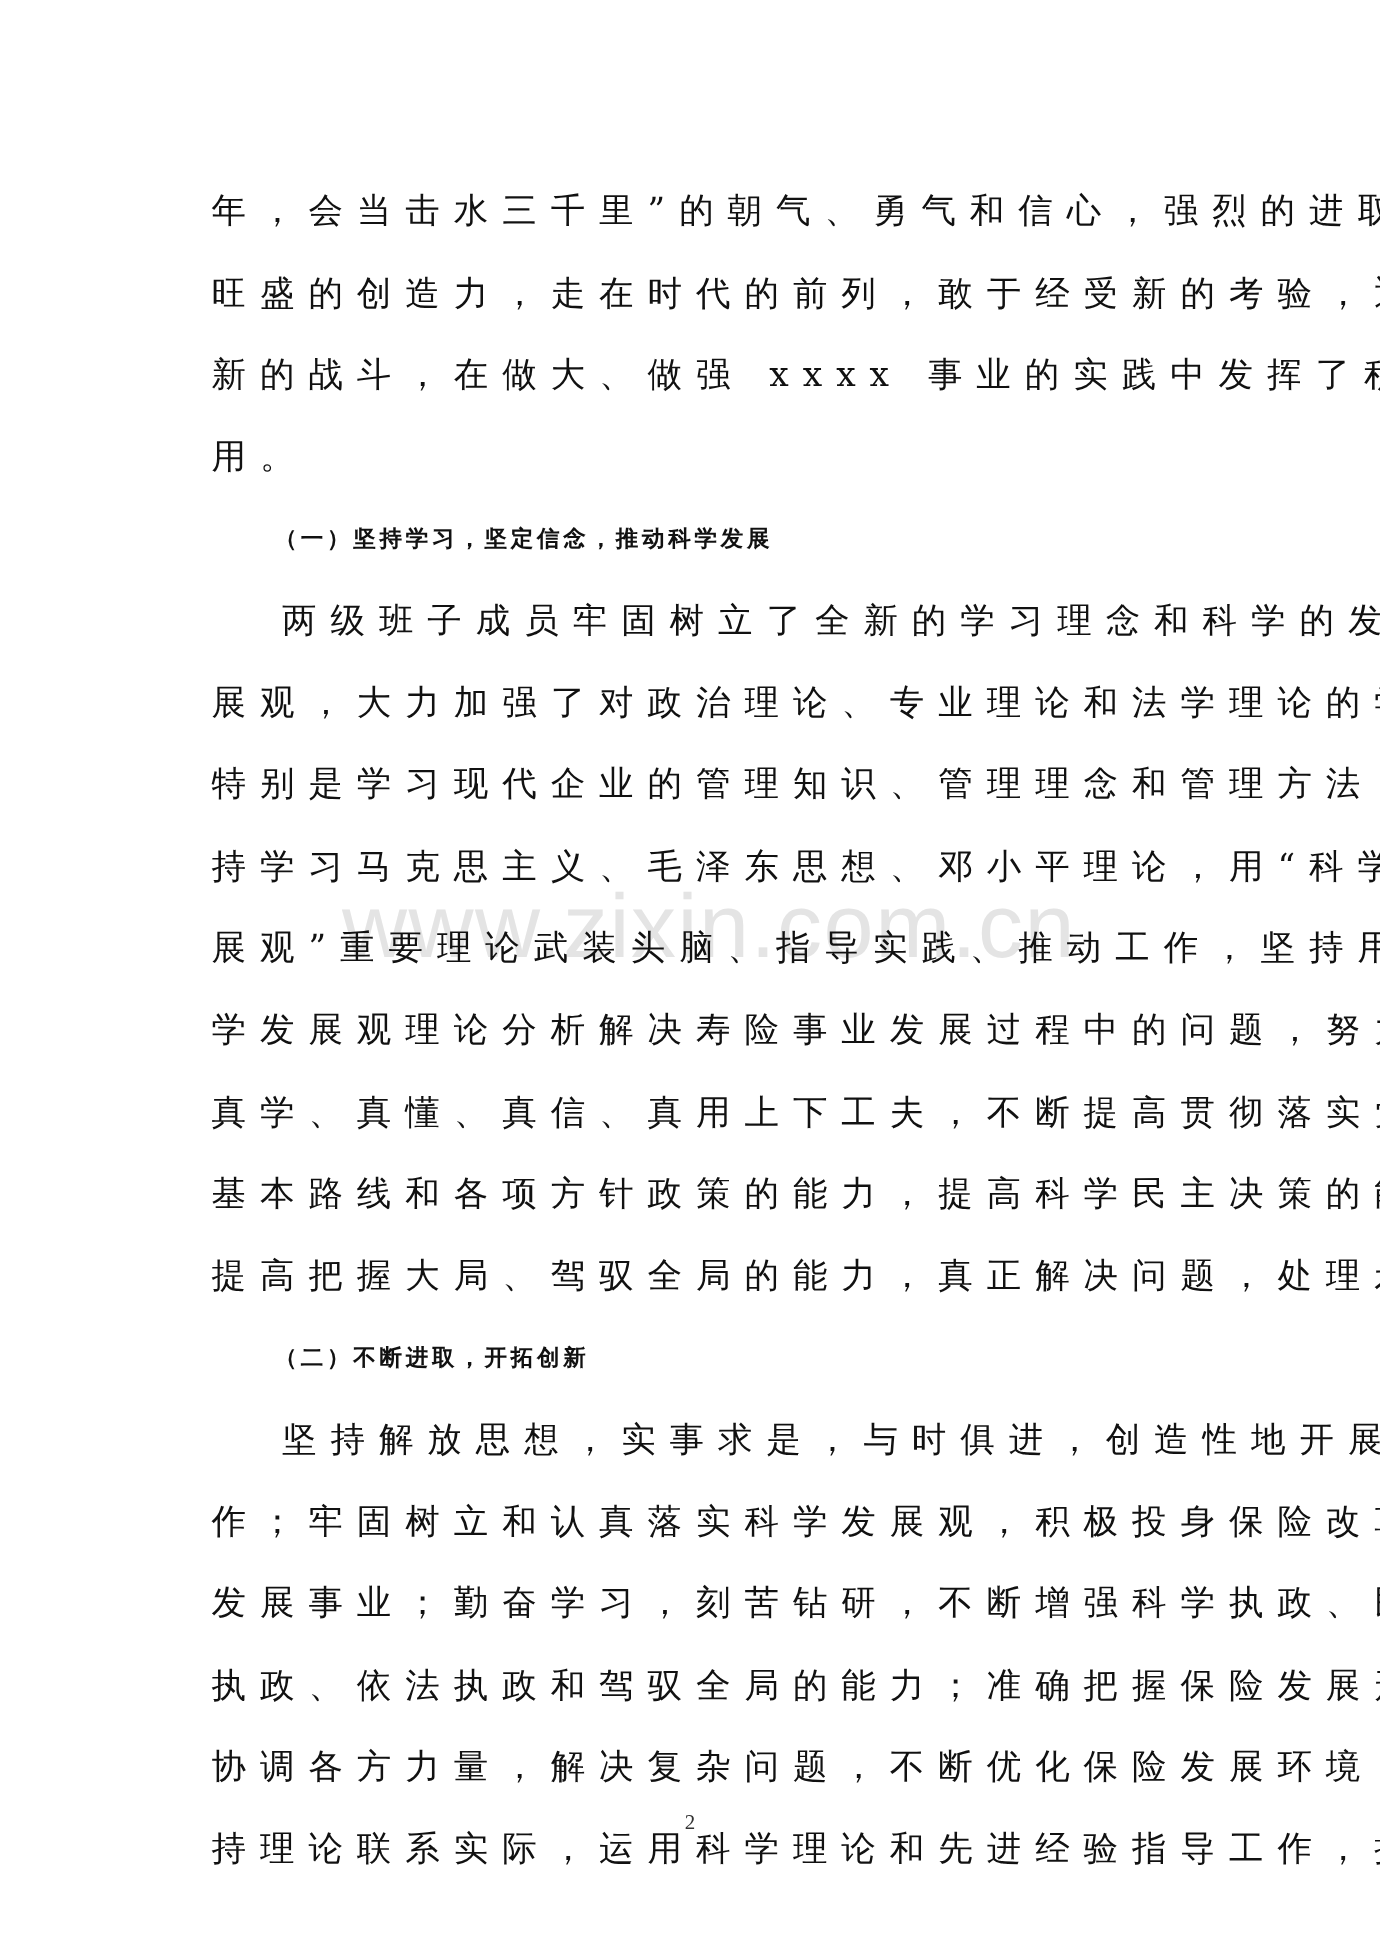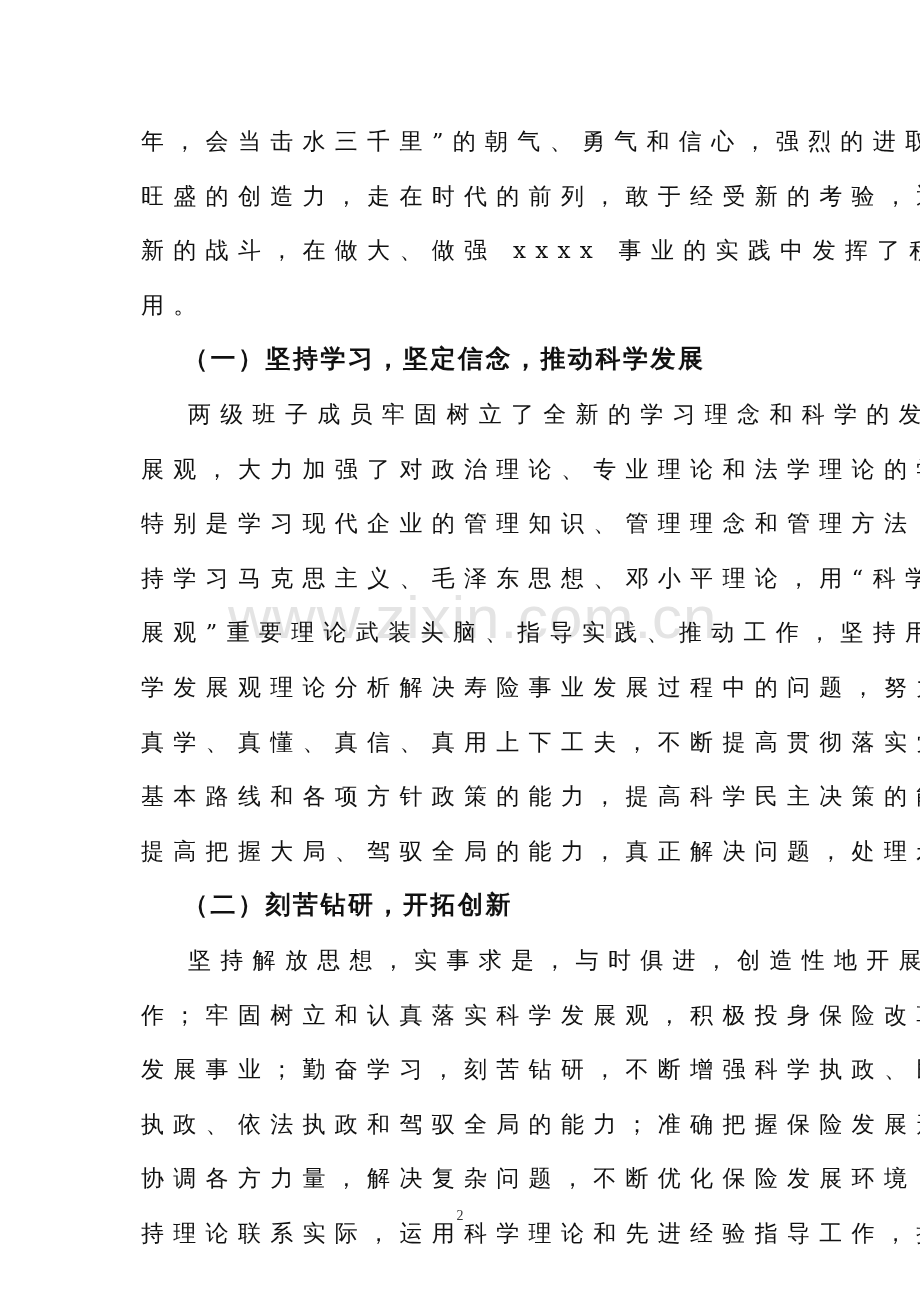--- a/index.html
+++ b/index.html
@@ -33,21 +33,21 @@
       height: 54.6px;
       line-height: 54.6px;
       font-size: 23px;
       letter-spacing: 9.3px;
       white-space: nowrap;
       overflow: visible;
     }
     .heading {
       height: 54.6px;
       line-height: 54.6px;
-      font-size: 25px;
+      font-size: 15px;
       font-weight: bold;
       letter-spacing: 2.5px;
       white-space: nowrap;
       padding-left: 42px;
       font-family: "DejaVu Sans", "Liberation Sans", sans-serif;
     }
     .indent {
       padding-left: 47px;
     }
     .watermark {
@@ -97,21 +97,21 @@
       <div class="line">展观，大力加强了对政治理论、专业理论和法学理论的学习，</div>
       <div class="line">特别是学习现代企业的管理知识、管理理念和管理方法，坚</div>
       <div class="line">持学习马克思主义、毛泽东思想、邓小平理论，用“科学发</div>
       <div class="line">展观”重要理论武装头脑、指导实践、推动工作，坚持用科</div>
       <div class="line">学发展观理论分析解决寿险事业发展过程中的问题，努力在</div>
       <div class="line">真学、真懂、真信、真用上下工夫，不断提高贯彻落实党的</div>
       <div class="line">基本路线和各项方针政策的能力，提高科学民主决策的能力，</div>
       <div class="line">提高把握大局、驾驭全局的能力，真正解决问题，处理矛盾，</div>
     </div>
 
-    <div class="heading">（二）刻苦钻研，开拓创新</div>
+    <div class="heading">（二）不断进取，开拓创新</div>
 
     <div>
       <div class="line indent">坚持解放思想，实事求是，与时俱进，创造性地开展工</div>
       <div class="line">作；牢固树立和认真落实科学发展观，积极投身保险改革与</div>
       <div class="line">发展事业；勤奋学习，刻苦钻研，不断增强科学执政、民主</div>
       <div class="line">执政、依法执政和驾驭全局的能力；准确把握保险发展形势，</div>
       <div class="line">协调各方力量，解决复杂问题，不断优化保险发展环境；坚</div>
       <div class="line">持理论联系实际，运用科学理论和先进经验指导工作，推动</div>
     </div>
 

